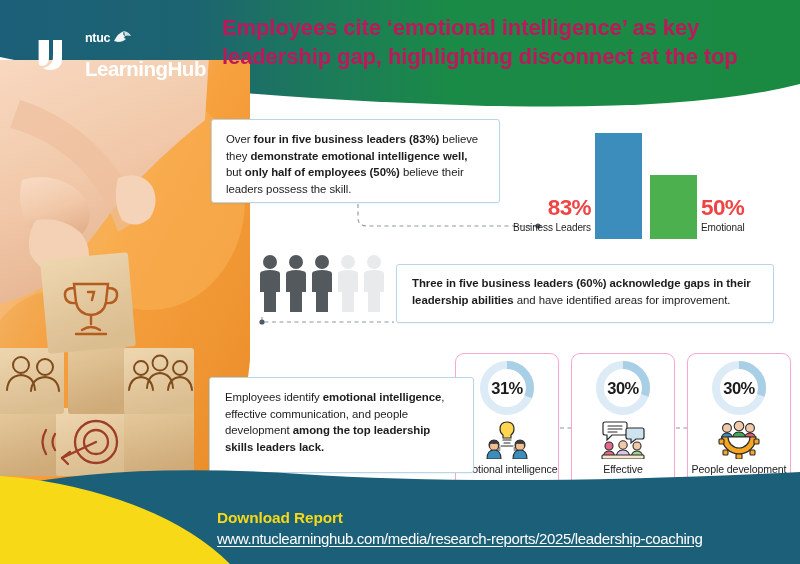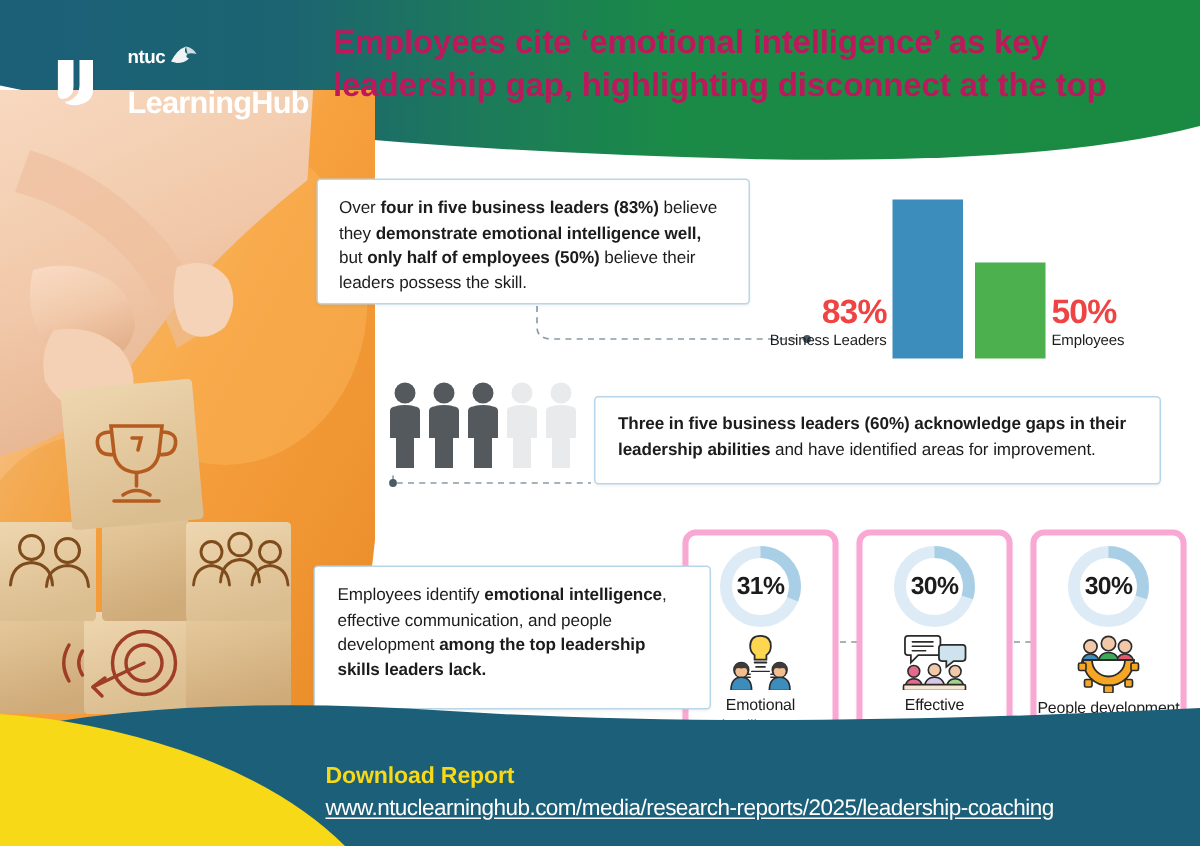--- a/index.html
+++ b/index.html
@@ -70,21 +70,21 @@
   #lbl-blue  { left: 0px;   top: 80px; width: 104px; text-align: right; }
   #lbl-green { left: 214px; top: 80px; width: 92px;  text-align: left; }
 
   
   .people { position: absolute; left: 259px; top: 254px; width: 132px; height: 62px; z-index: 4; }
 
   
   .cards { position: absolute; left: 455px; top: 353px; width: 340px; height: 143px; z-index: 4; }
   .card {
     position: absolute; top: 0; width: 104px; height: 143px;
-    background: #ffffff; border: 4px solid #f9a8d4;
+    background: #ffffff; border: 1px solid #f9a8d4;
     border-radius: 9px; box-shadow: 0 1px 2px rgba(40,70,90,0.07);
     display: flex; flex-direction: column; align-items: center;
   }
   #card-0 { left: 0px; }
   #card-1 { left: 116px; }
   #card-2 { left: 232px; }
   .donut { position: relative; width: 58px; height: 58px; margin-top: 5px; }
   .donut svg { position: absolute; left: 0; top: 0; }
   .donut-pct {
     position: absolute; left: 0; top: 0; width: 58px; height: 58px;
@@ -257,21 +257,21 @@
 
   <div class="barchart">
     <div class="bar bar-blue"></div>
     <div class="bar bar-green"></div>
     <div class="bar-lbl" id="lbl-blue">
       <div class="bar-pct">83%</div>
       <div class="bar-cap">Business Leaders</div>
     </div>
     <div class="bar-lbl" id="lbl-green">
       <div class="bar-pct">50%</div>
-      <div class="bar-cap">Employees</div>
+      <div class="bar-cap">Emotional</div>
     </div>
   </div>
 
   <div class="people">
     <svg width="132" height="62" viewBox="0 0 132 62" id="people-svg">
         <g transform="translate(0,0)" fill="#54595d">
           <circle cx="11" cy="8" r="7"></circle>
           <path d="M1,20 Q1,17 5,17 L5,38 L1,38 Z"></path>
           <path d="M21,20 Q21,17 17,17 L17,38 L21,38 Z"></path>
           <path d="M4,18 Q4,16 11,16 Q18,16 18,18 L18,36 L13,36 L13,58 L9,58 L9,36 L4,36 Z"></path>

